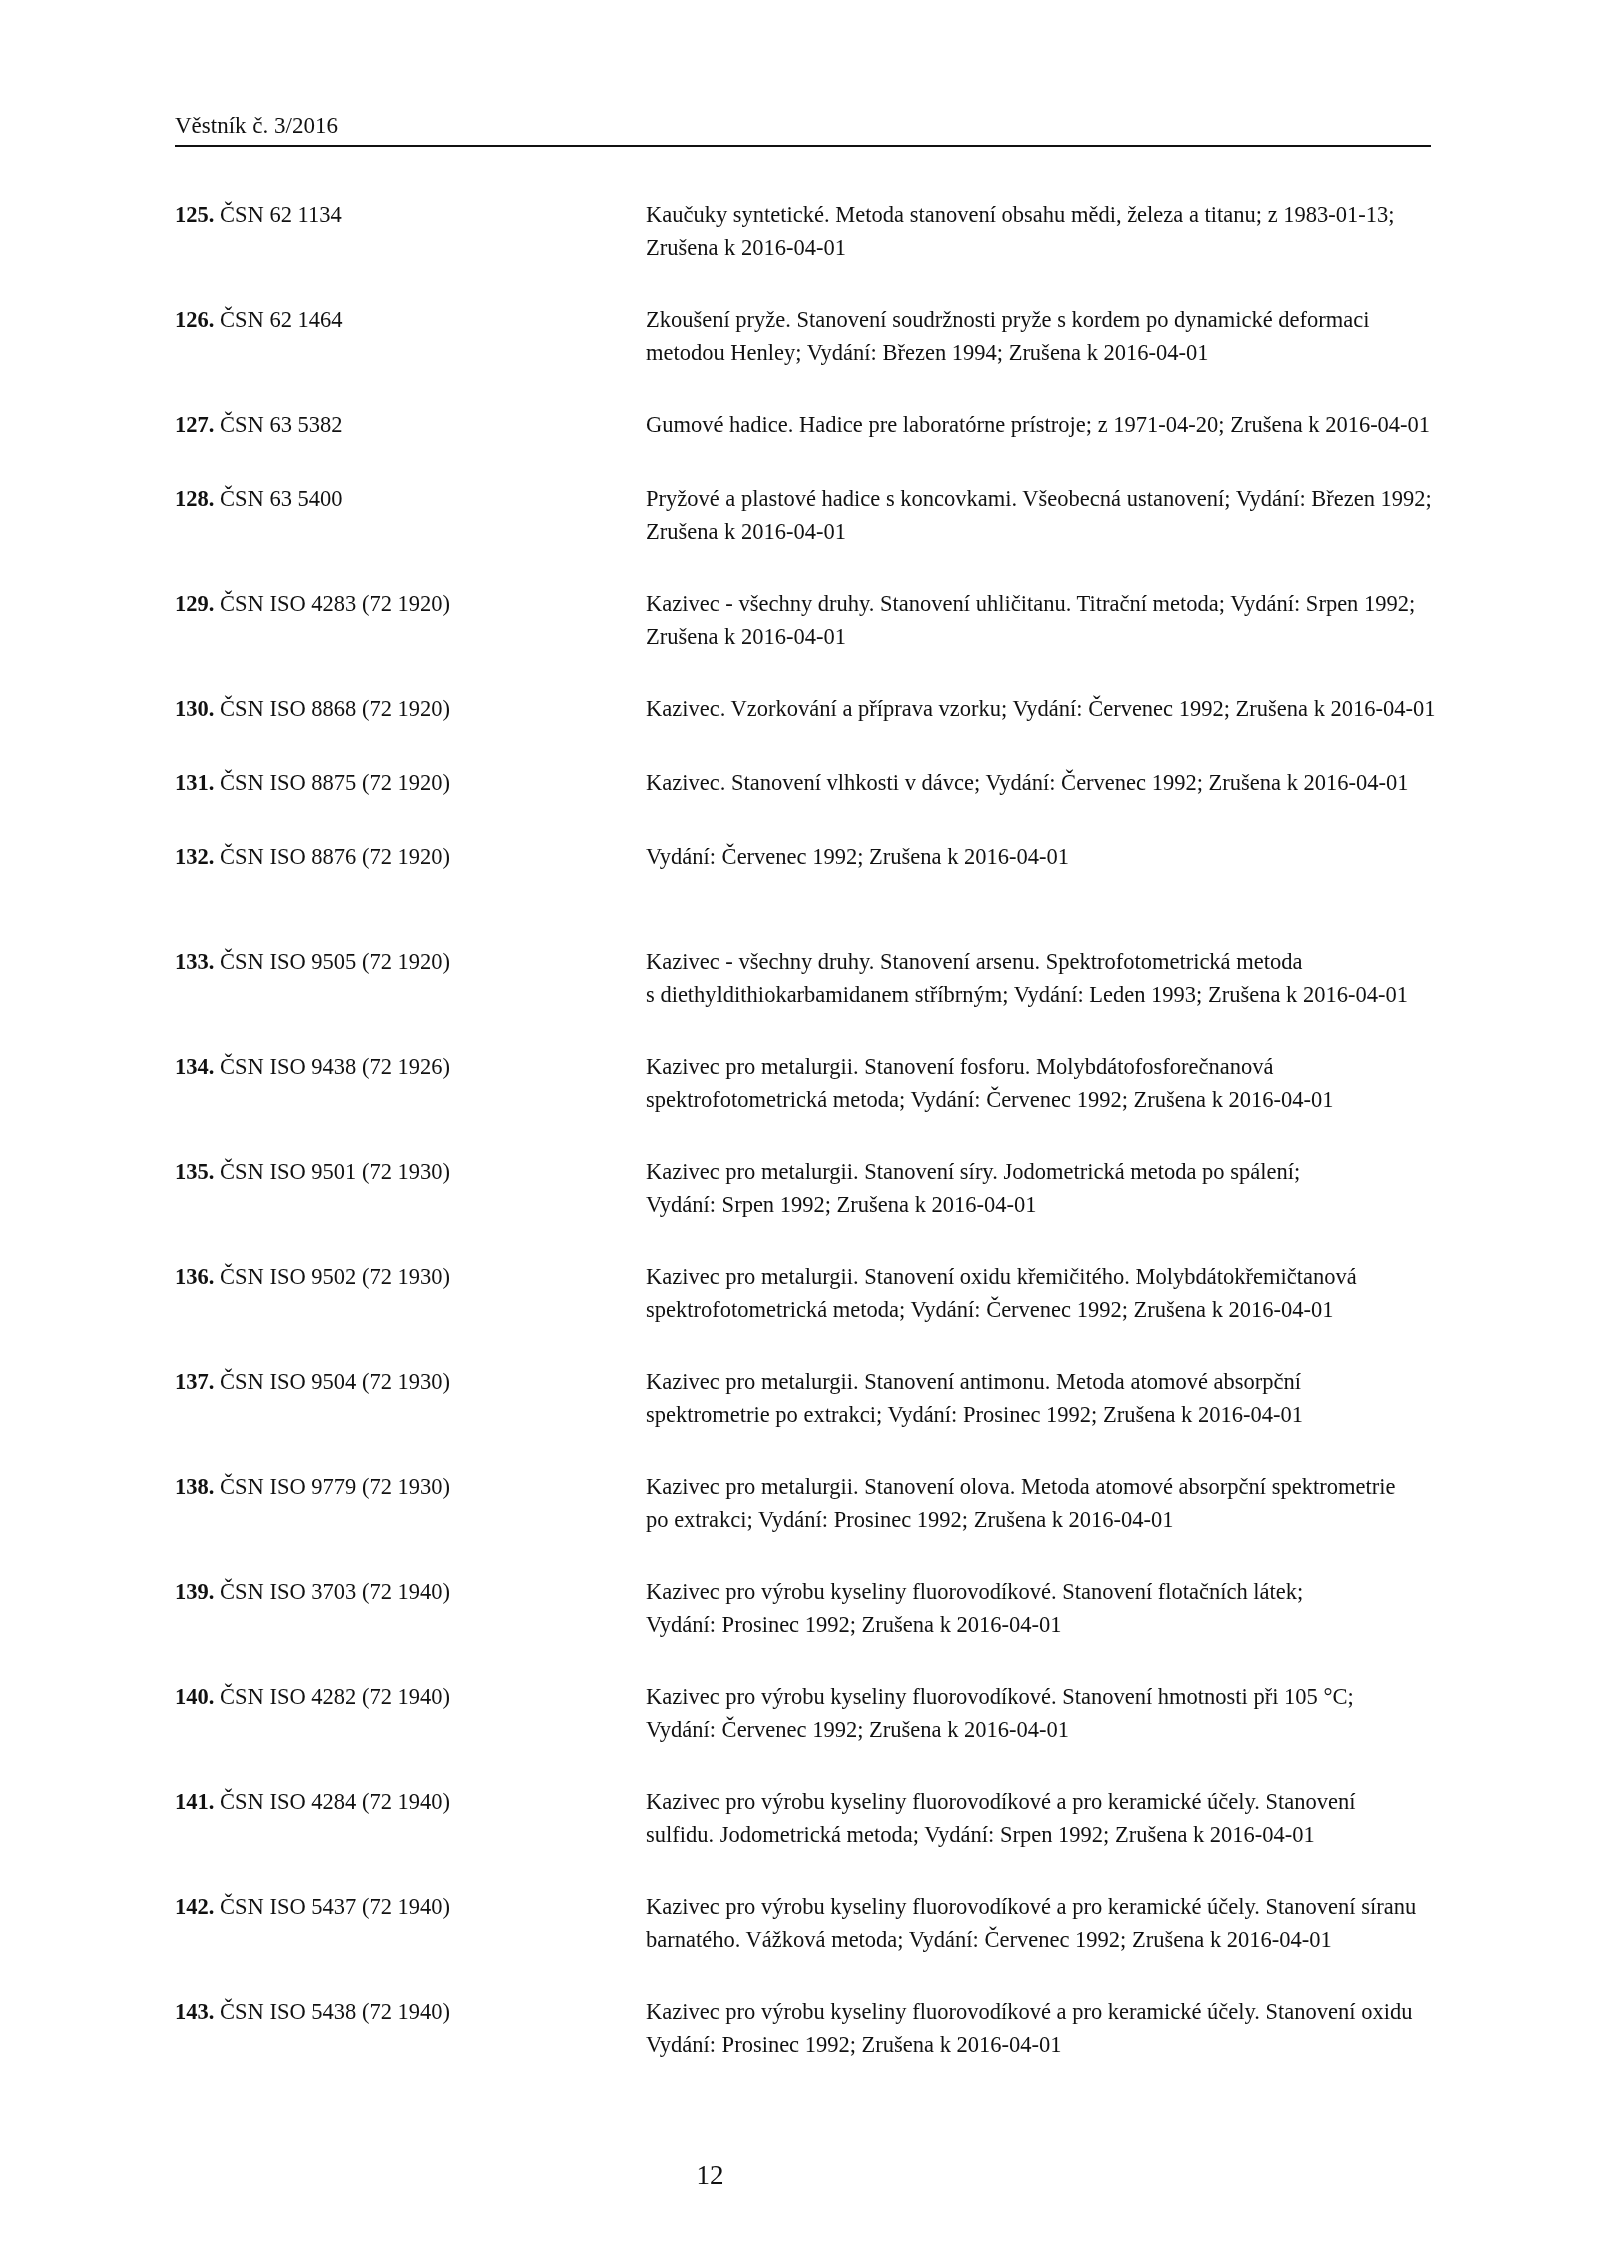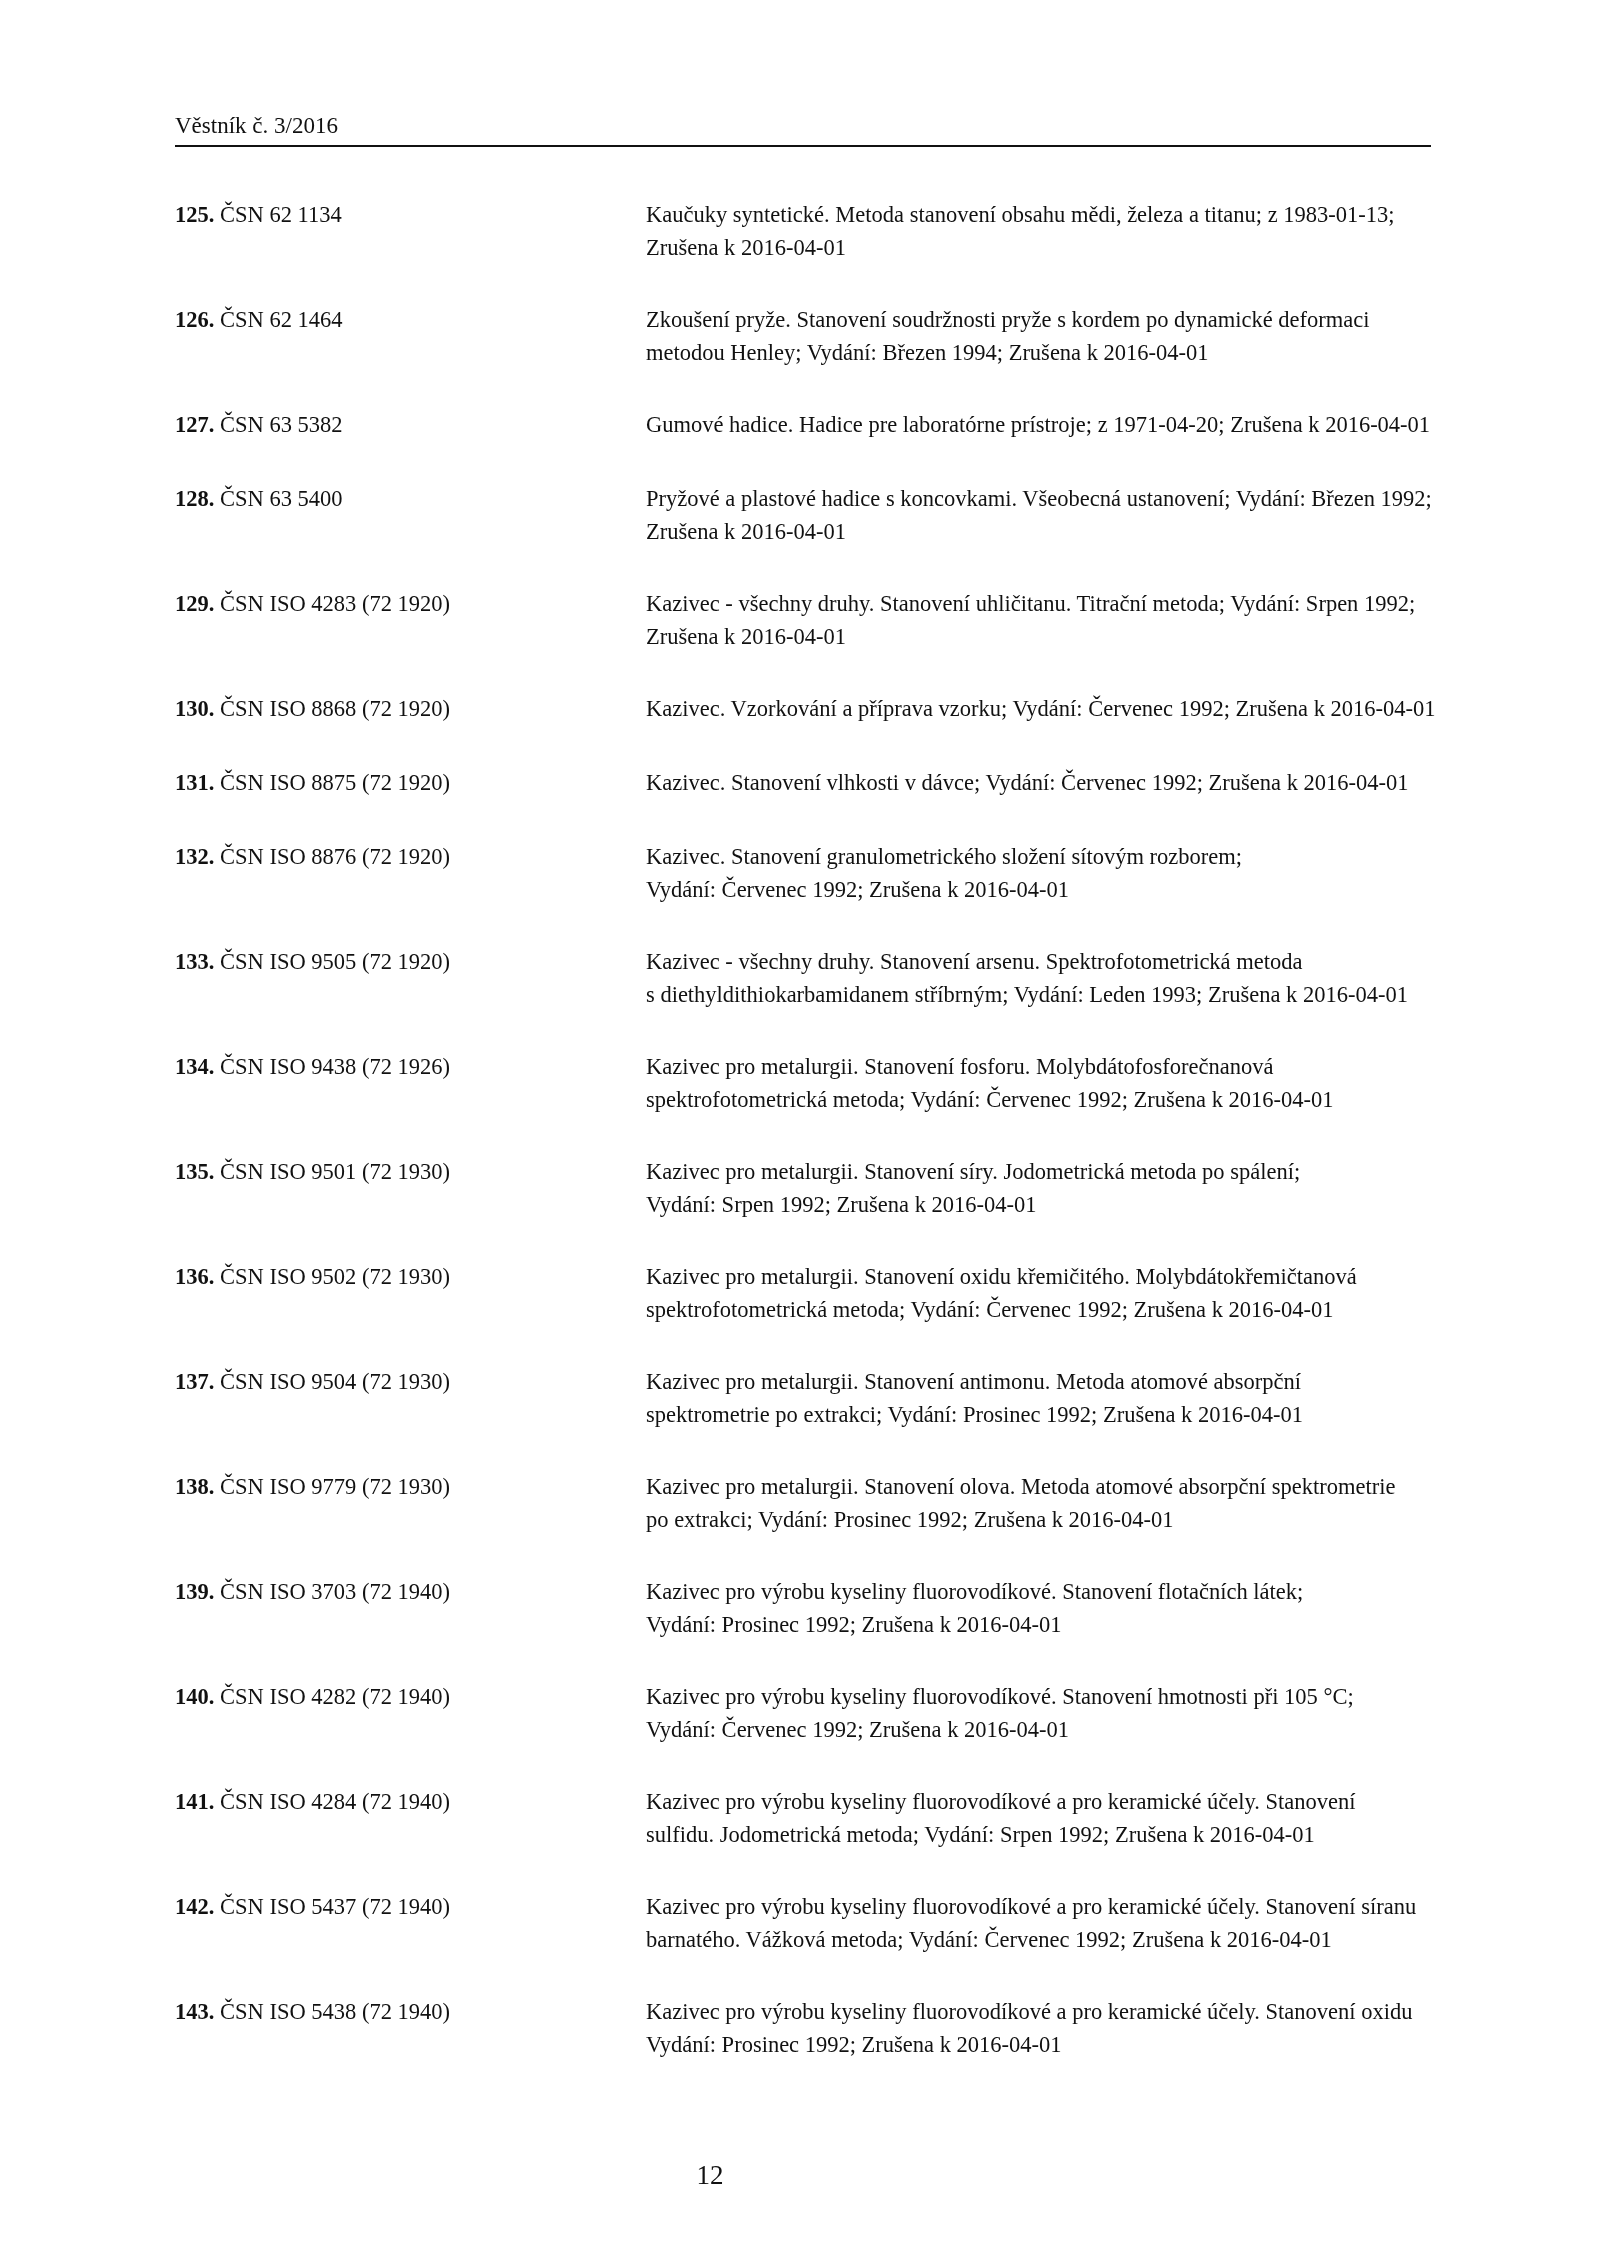--- a/index.html
+++ b/index.html
@@ -63,21 +63,20 @@
     </div>
     <div class="entry" style="top: 766px;">
       <div class="code"><b>131.</b> <span>ČSN ISO 8875 (72 1920)</span></div>
       <div class="desc">
         <span>Kazivec. Stanovení vlhkosti v dávce; Vydání: Červenec 1992; Zrušena k 2016-04-01</span>
       </div>
     </div>
     <div class="entry" style="top: 840px;">
       <div class="code"><b>132.</b> <span>ČSN ISO 8876 (72 1920)</span></div>
       <div class="desc">
-        <span>Kazivec. Stanovení granulometrického složení sítovým rozborem;</span>
         <span>Vydání: Červenec 1992; Zrušena k 2016-04-01</span>
       </div>
     </div>
     <div class="entry" style="top: 945px;">
       <div class="code"><b>133.</b> <span>ČSN ISO 9505 (72 1920)</span></div>
       <div class="desc">
         <span>Kazivec - všechny druhy. Stanovení arsenu. Spektrofotometrická metoda</span>
         <span>s diethyldithiokarbamidanem stříbrným; Vydání: Leden 1993; Zrušena k 2016-04-01</span>
       </div>
     </div>

